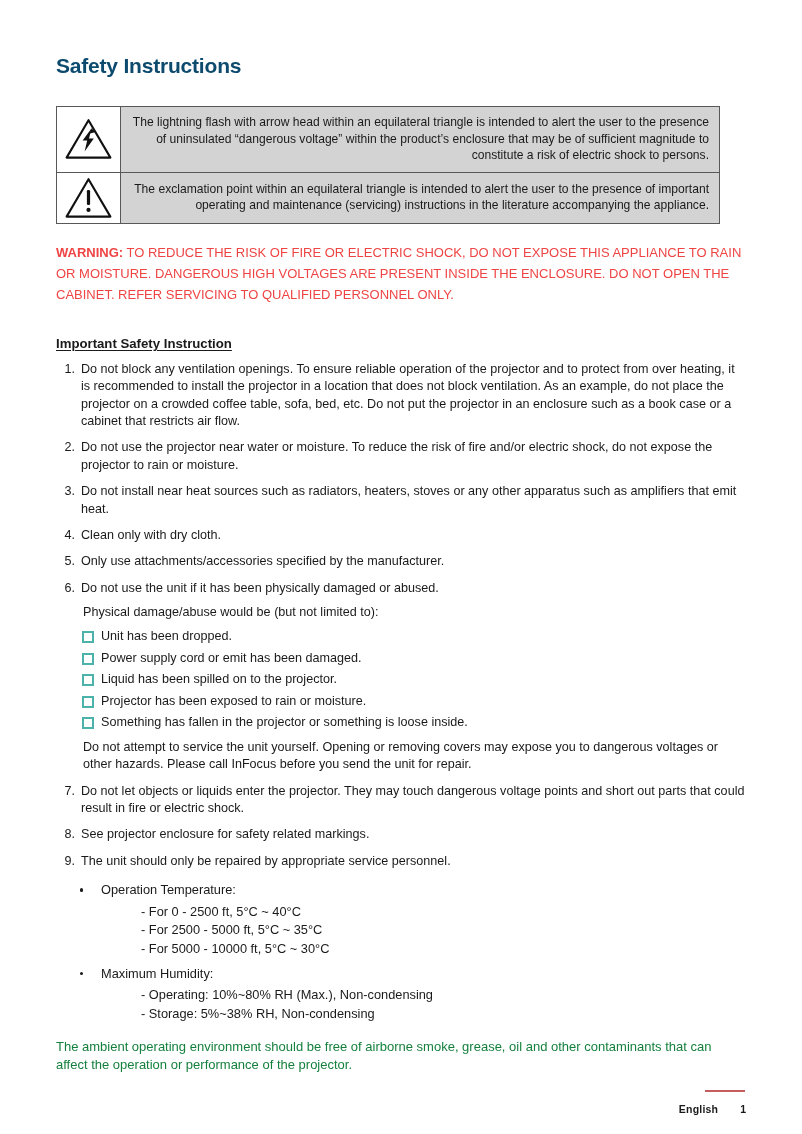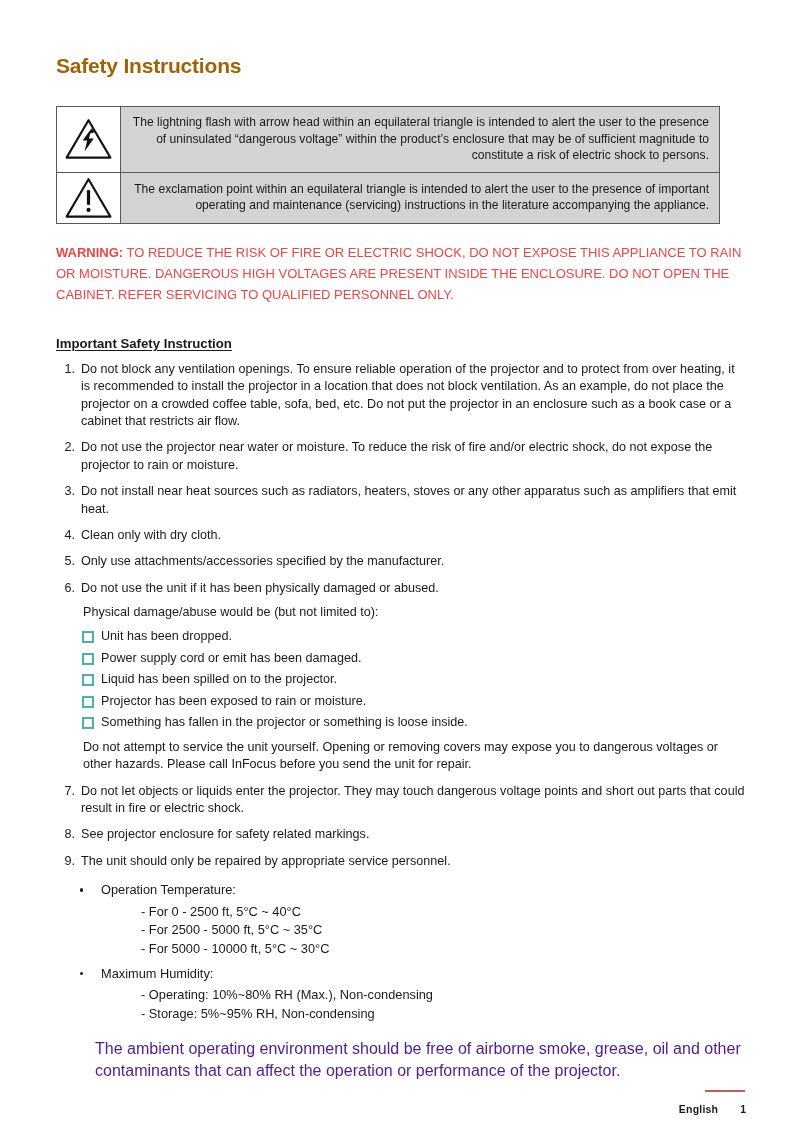--- a/index.html
+++ b/index.html
@@ -27,21 +27,21 @@
     left: 56px;
     top: 0;
     width: 690px;
   }
 
   
   .page-title {
     font-size: 21px;
     font-weight: bold;
     letter-spacing: -0.2px;
-    color: #a16207;
+    color: #0c4a6e;
     margin: 0;
     padding-top: 54px;
     line-height: 1.1;
   }
 
   
   .notice-box {
     margin-top: 29px;
     border: 1px solid #58585a;
     border-collapse: collapse;
@@ -179,24 +179,23 @@
   }
   .dash-lines > li {
     padding-left: 85px;
     font-size: 12.8px;
     line-height: 1.46;
     color: #1a1a1a;
   }
 
   .closing-para {
     margin-top: 14px;
-    font-size: 16px;
+    font-size: 13px;
     line-height: 1.38;
-    color: #4c1d95;
-    margin-left: 39px;
+    color: #15803d;
   }
 
   
   .footer {
     position: absolute;
     right: 56px;
     bottom: 19px;
     text-align: left;
   }
   .footer-rule {
@@ -324,21 +323,21 @@
             <li>- For 2500 - 5000 ft, 5°C ~ 35°C</li>
             <li>- For 5000 - 10000 ft, 5°C ~ 30°C</li>
           </ul>
         </li>
         <li class="use-item" style="margin-top:6px;">
           <span class="dot"></span><span>Maximum Humidity:</span>
         </li>
         <li>
           <ul class="dash-lines">
             <li>- Operating: 10%~80% RH (Max.), Non-condensing</li>
-            <li>- Storage: 5%~95% RH, Non-condensing</li>
+            <li>- Storage: 5%~38% RH, Non-condensing</li>
           </ul>
         </li>
       </ul>
 
       <p class="closing-para">The ambient operating environment should be free of airborne smoke, grease, oil and other contaminants that can affect the operation or performance of the projector.</p>
 
     </div>
 
   </div>
 

